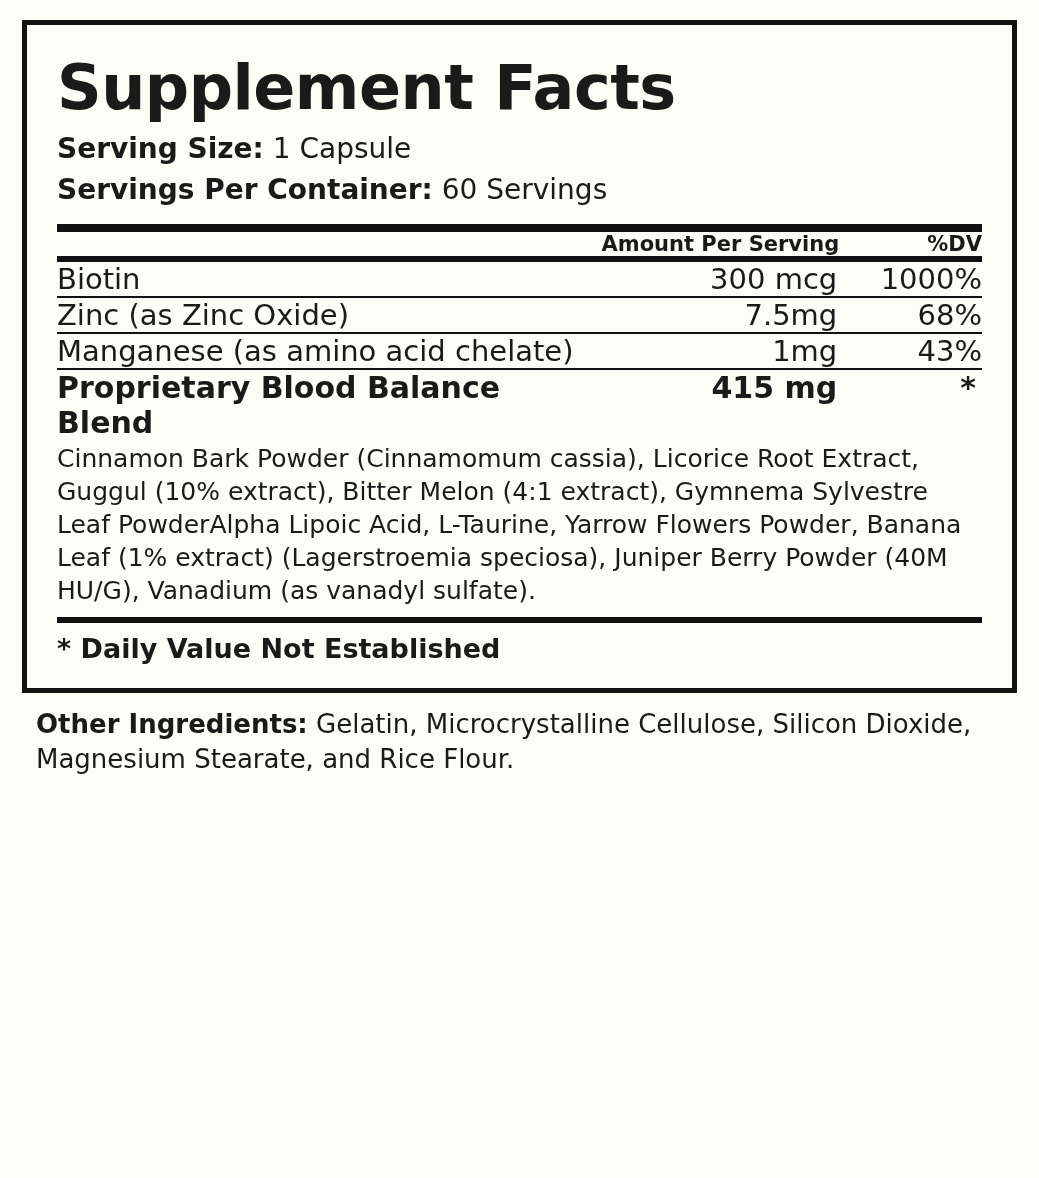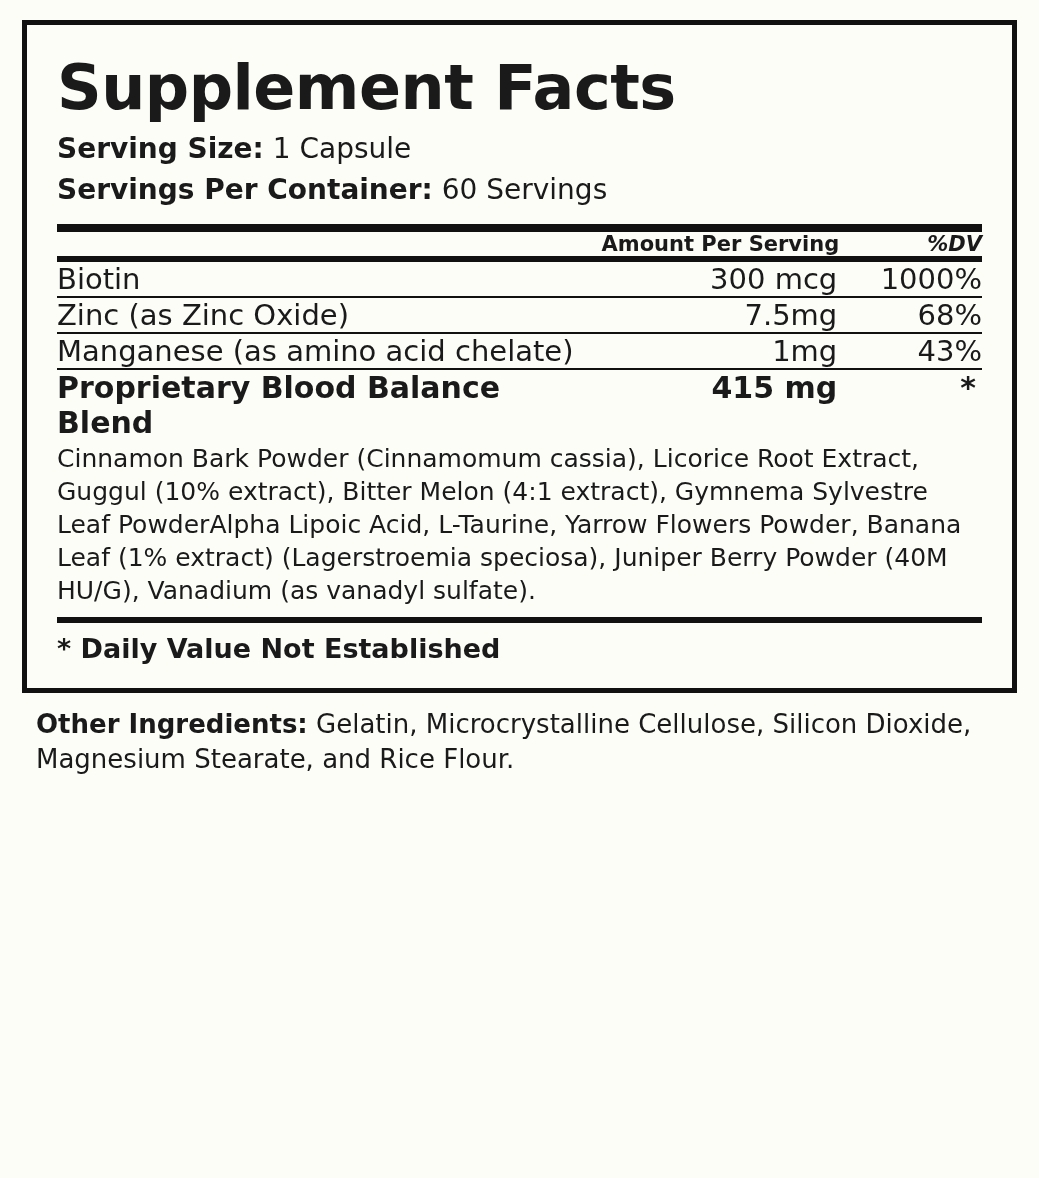--- a/index.html
+++ b/index.html
@@ -53,21 +53,21 @@
     width: 100%;
     border-collapse: collapse;
     table-layout: fixed;
   }
   table.facts td, table.facts th {
     padding: 0;
     vertical-align: baseline;
   }
   .col-name { width: 58%; }
   .col-amt  { width: 27%; }
-  .col-dv   { width: 15%; font-style: italic; }
+  .col-dv   { width: 15%; }
 
   .head-row th {
     font-size: 21px;
     font-weight: 700;
     text-align: right;
     padding: 14px 0 12px 0;
   }
   .head-row th.col-name { text-align: left; }
   .head-row th.col-amt { padding-right: 4px; }
 

